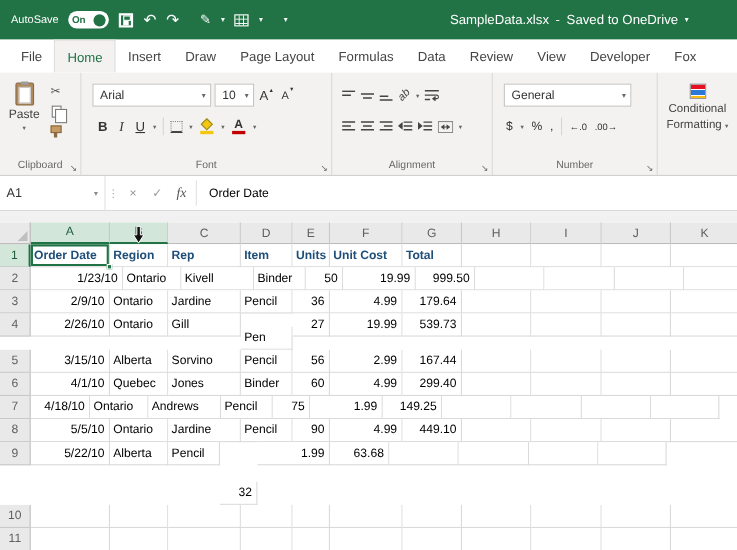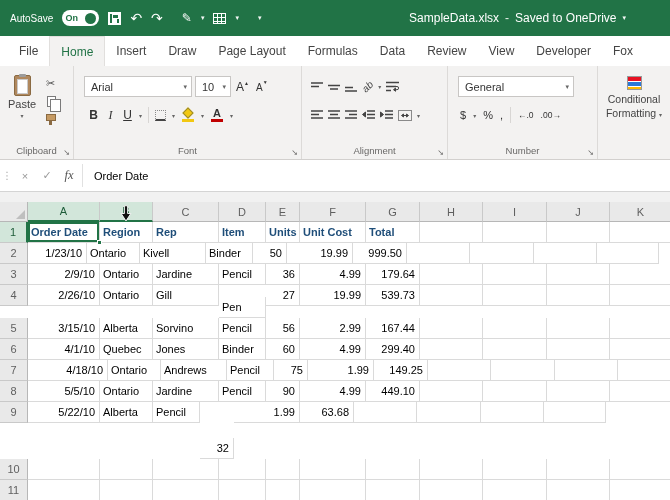--- a/index.html
+++ b/index.html
@@ -303,20 +303,24 @@
           <span>Conditional</span><br>
           <span>Formatting</span>
           <span class="mini-chev">▾</span>
         </div>
       </div>
     </div>
 
   </div>
 
   <div class="formulabar">
+    <div class="namebox">
+      <span>A1</span>
+      <span class="nb-chev">▾</span>
+    </div>
     <span class="fb-dots">⋮</span>
     <span class="fb-btn">×</span>
     <span class="fb-btn">✓</span>
     <span class="fb-btn fx">fx</span>
     <span class="fb-divider"></span>
     <div class="fb-content">Order Date</div>
   </div>
 
   <div class="strip"></div>
 
@@ -347,21 +351,21 @@
           <div class="g-cell field-hdr" style="width: 34px;">Units</div>
           <div class="g-cell field-hdr" style="width: 66px;">Unit Cost</div>
           <div class="g-cell field-hdr" style="width: 54px; text-align: center;">Total</div>
           <div class="g-cell" style="width: 63px;"></div>
           <div class="g-cell" style="width: 64px;"></div>
           <div class="g-cell" style="width: 63px;"></div>
           <div class="g-cell" style="width: 62px;"></div>
         </div>
         <div class="g-row">
           <div class="g-rowhdr">2</div>
-          <div class="g-cell num" style="width: 59px;">1/23/10</div>
+          <div class="g-cell num" style="width: 84px;">1/23/10</div>
           <div class="g-cell" style="width: 53px;">Ontario</div>
           <div class="g-cell" style="width: 66px;">Kivell</div>
           <div class="g-cell" style="width: 47px;">Binder</div>
           <div class="g-cell num" style="width: 34px;">50</div>
           <div class="g-cell num" style="width: 66px;">19.99</div>
           <div class="g-cell num" style="width: 54px;">999.50</div>
           <div class="g-cell num" style="width: 63px;"></div>
           <div class="g-cell num" style="width: 64px;"></div>
           <div class="g-cell num" style="width: 63px;"></div>
           <div class="g-cell num" style="width: 62px;"></div>
@@ -417,21 +421,21 @@
           <div class="g-cell num" style="width: 34px;">60</div>
           <div class="g-cell num" style="width: 66px;">4.99</div>
           <div class="g-cell num" style="width: 54px;">299.40</div>
           <div class="g-cell num" style="width: 63px;"></div>
           <div class="g-cell num" style="width: 64px;"></div>
           <div class="g-cell num" style="width: 63px;"></div>
           <div class="g-cell num" style="width: 62px;"></div>
         </div>
         <div class="g-row">
           <div class="g-rowhdr">7</div>
-          <div class="g-cell num" style="width: 80px;">4/18/10</div>
+          <div class="g-cell num" style="width: 54px;">4/18/10</div>
           <div class="g-cell" style="width: 53px;">Ontario</div>
           <div class="g-cell" style="width: 66px;">Andrews</div>
           <div class="g-cell" style="width: 47px;">Pencil</div>
           <div class="g-cell num" style="width: 34px;">75</div>
           <div class="g-cell num" style="width: 66px;">1.99</div>
           <div class="g-cell num" style="width: 54px;">149.25</div>
           <div class="g-cell num" style="width: 63px;"></div>
           <div class="g-cell num" style="width: 64px;"></div>
           <div class="g-cell num" style="width: 63px;"></div>
           <div class="g-cell num" style="width: 62px;"></div>

